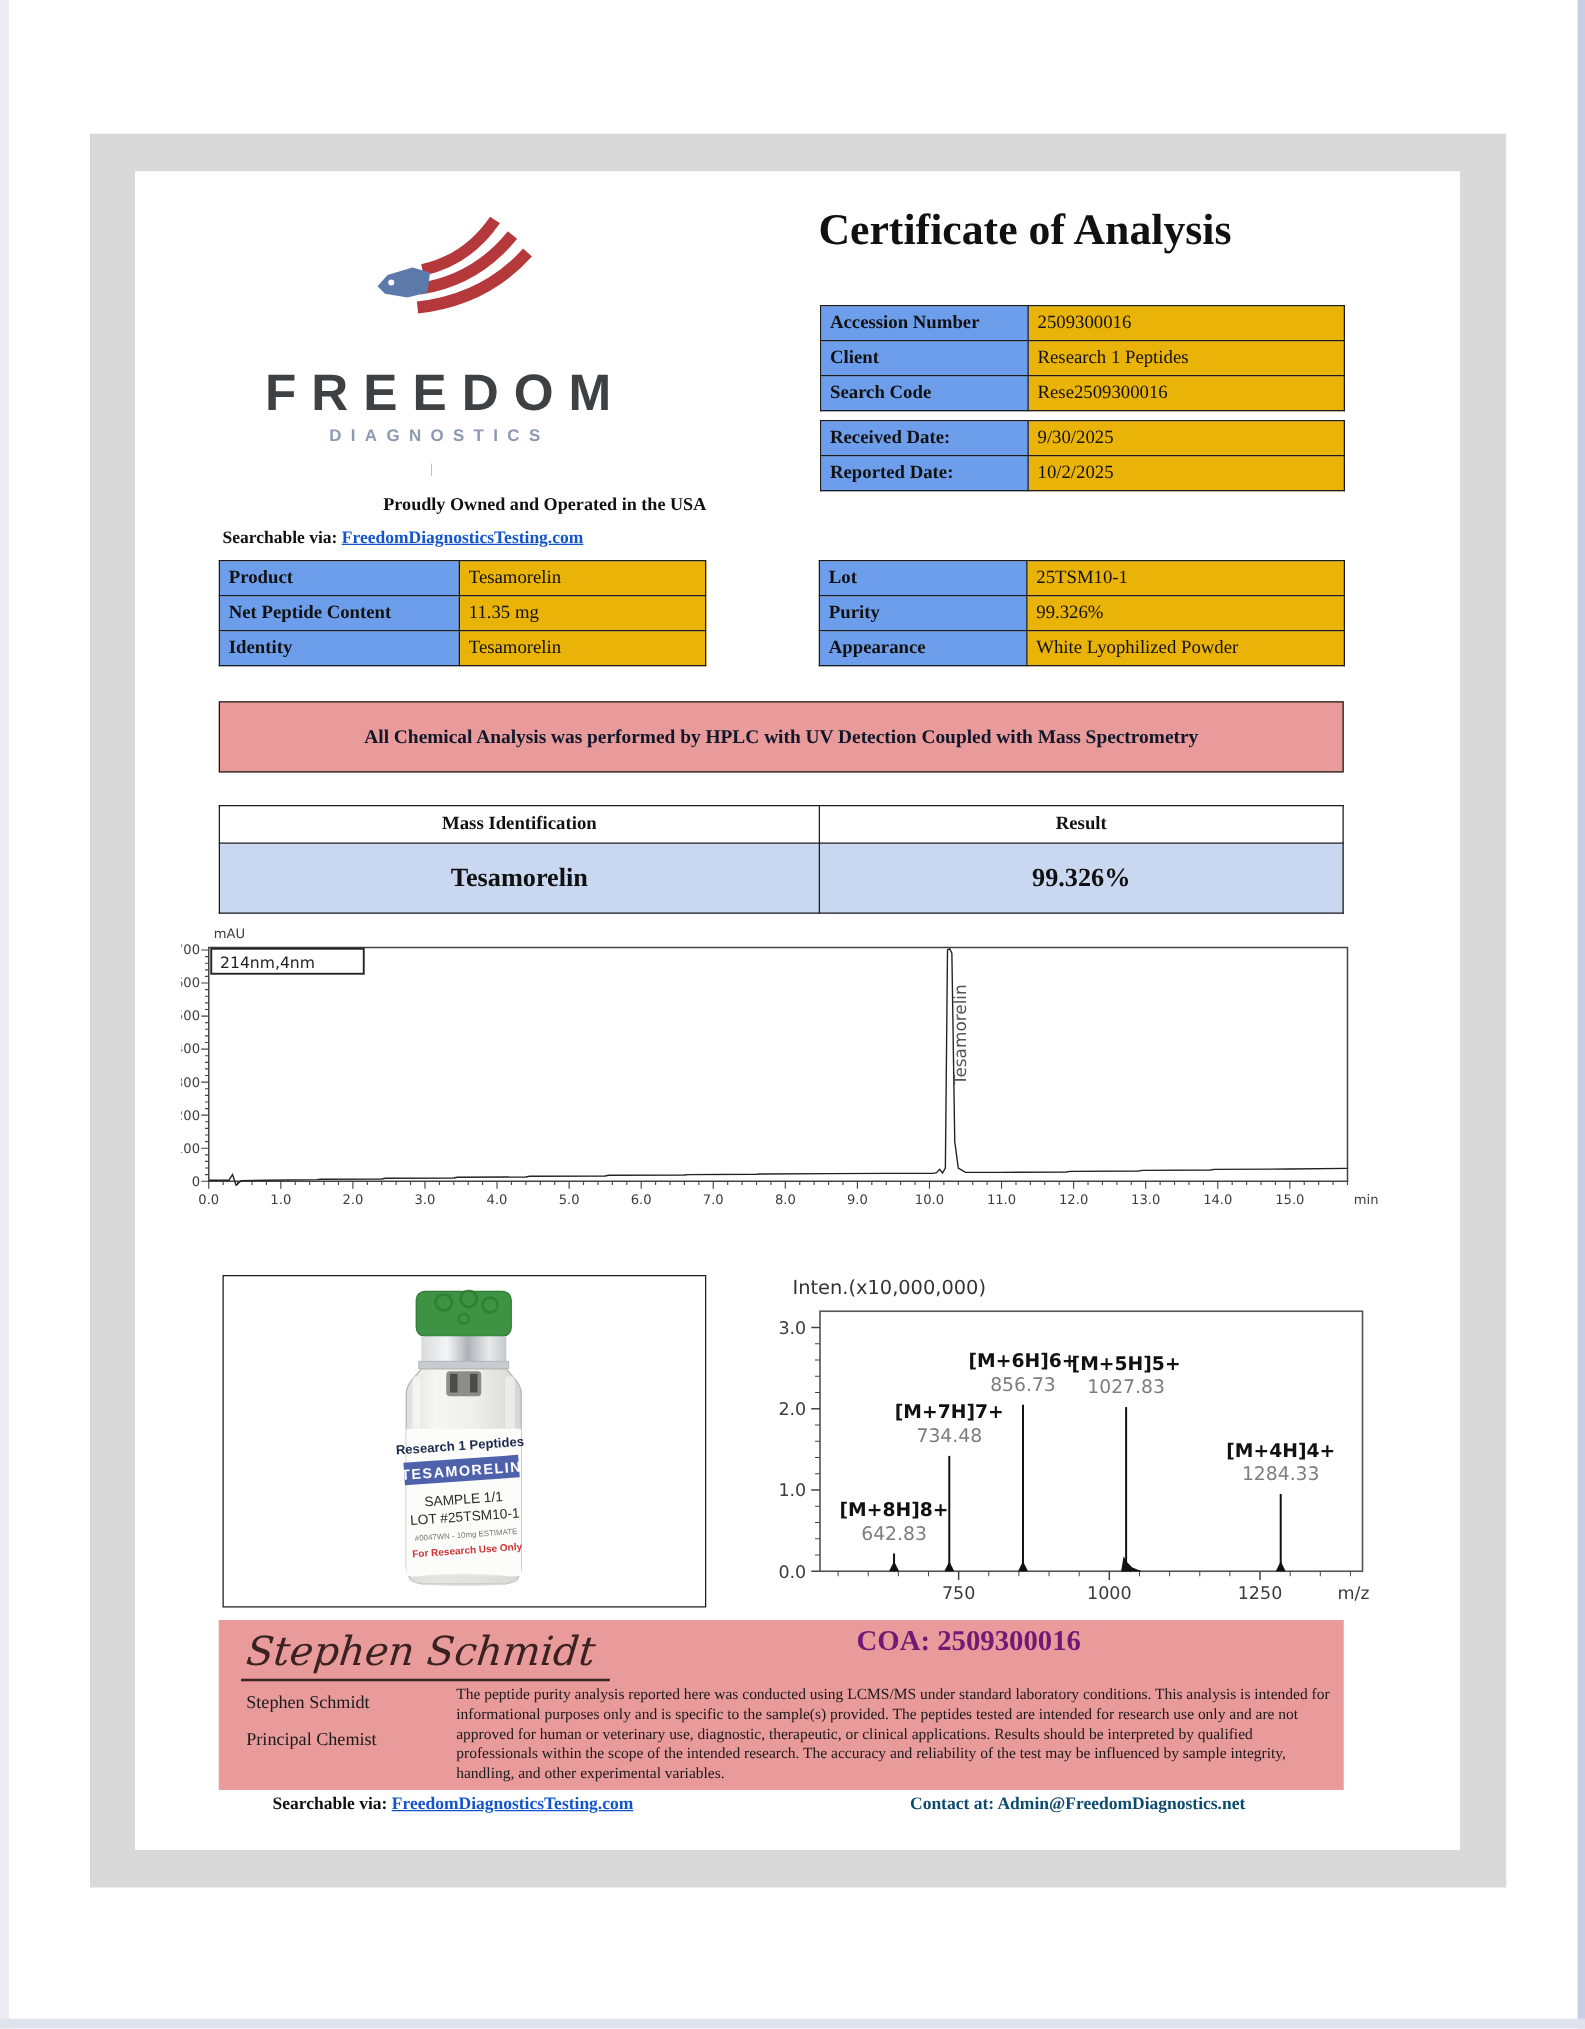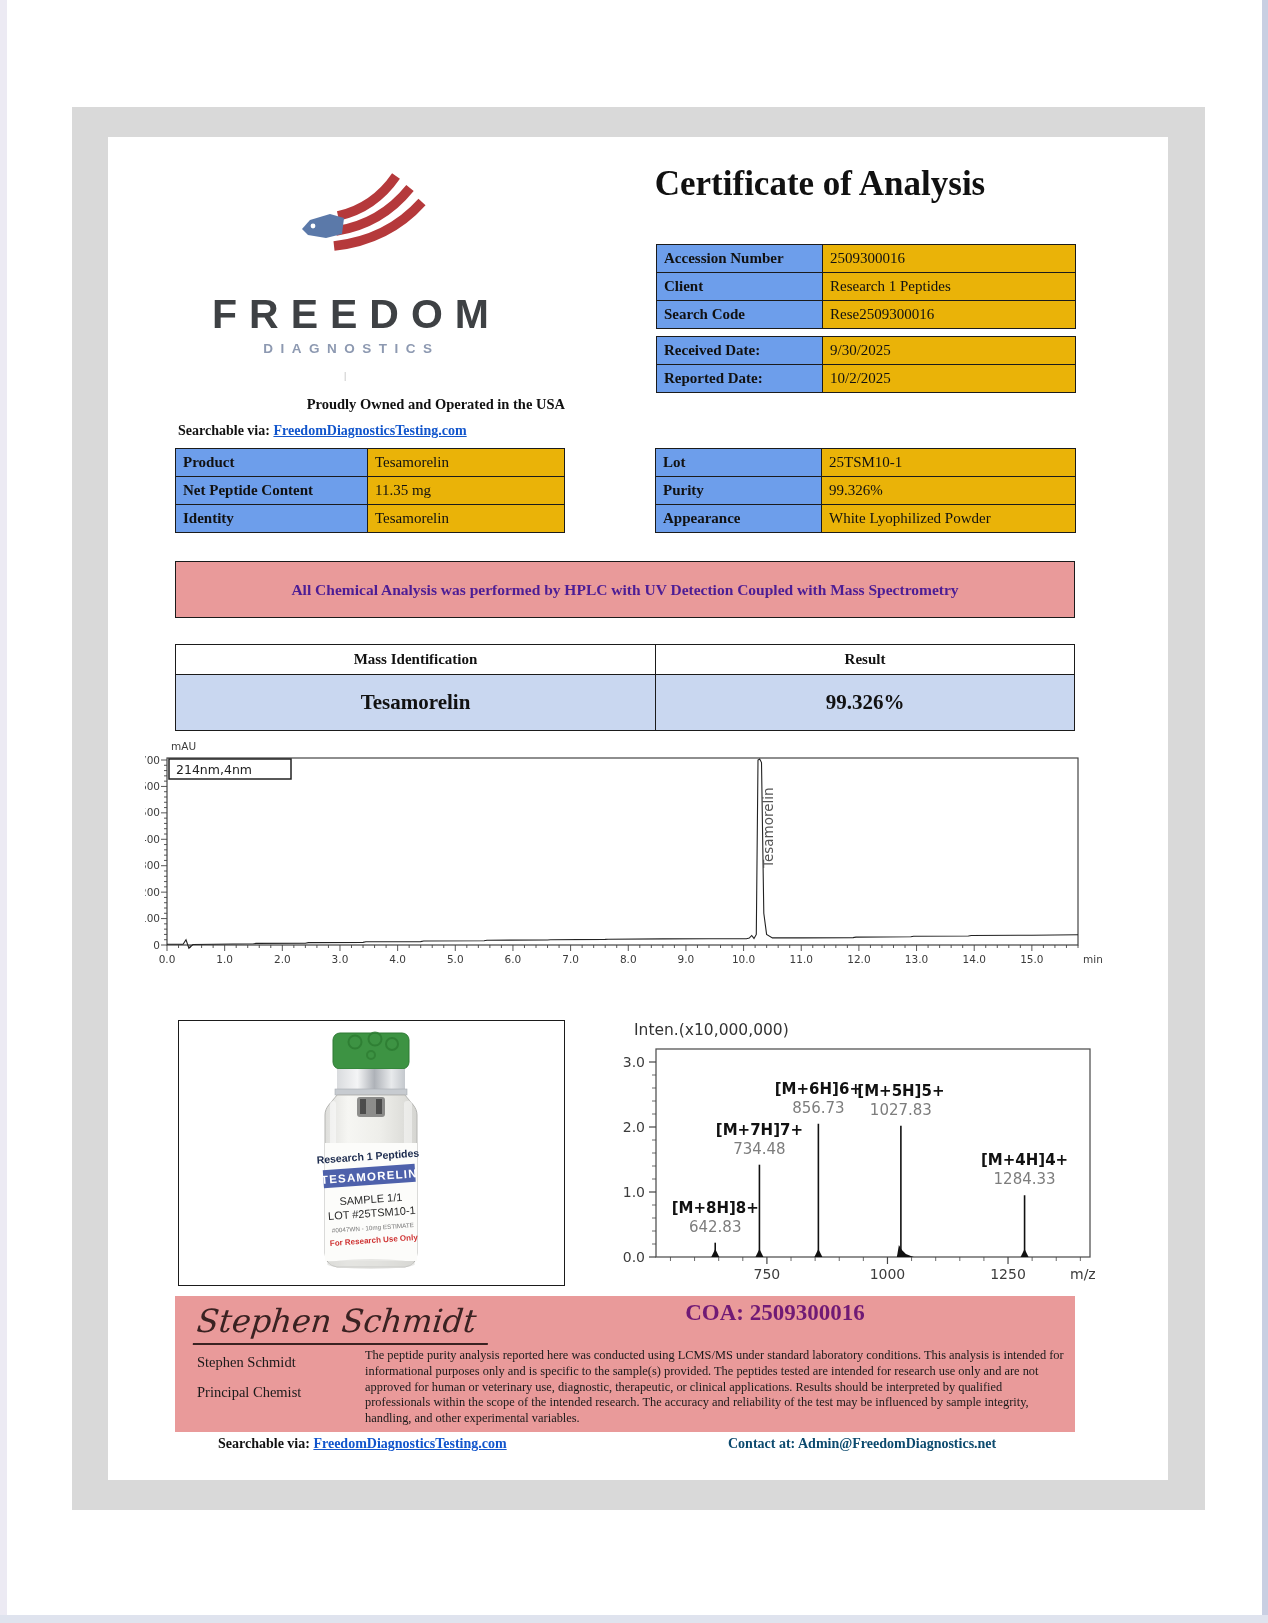--- a/index.html
+++ b/index.html
@@ -28,21 +28,21 @@
   a.doclink{color:#1155cc;text-decoration:underline;font-weight:bold;}
 
   
   table.tbl{position:absolute;border-collapse:collapse;font-size:15px;color:#111;}
   table.tbl td{border:1.4px solid #1b1b1b;height:27px;padding:0 4px 0 7px;vertical-align:middle;}
   table.tbl td.lab{background:#6d9eeb;font-weight:bold;}
   table.tbl td.val{background:#eab308;}
 
   .banner{position:absolute;left:175px;top:561px;width:900px;height:57px;background:#e99a9a;
           border:1.6px solid #1b1b1b;display:flex;align-items:center;justify-content:center;
-          font-weight:bold;font-size:15.5px;color:#4c1d95;box-sizing:border-box;}
+          font-weight:bold;font-size:15.5px;color:#0f172a;box-sizing:border-box;}
 
   table.masstbl{position:absolute;left:175px;top:644px;border-collapse:collapse;color:#111;}
   table.masstbl td{border:1.6px solid #1b1b1b;text-align:center;vertical-align:middle;}
   table.masstbl tr.hd td{background:#fff;font-weight:bold;font-size:15px;height:27px;}
   table.masstbl tr.bd td{background:#c9d7f0;font-weight:bold;font-size:21px;height:53px;}
 
   
   .chrom{position:absolute;left:145px;top:738px;}
   .msplot{position:absolute;left:600px;top:1005px;}
   .ax{font:10.5px "DejaVu Sans",sans-serif;fill:#3c3c3c;}

